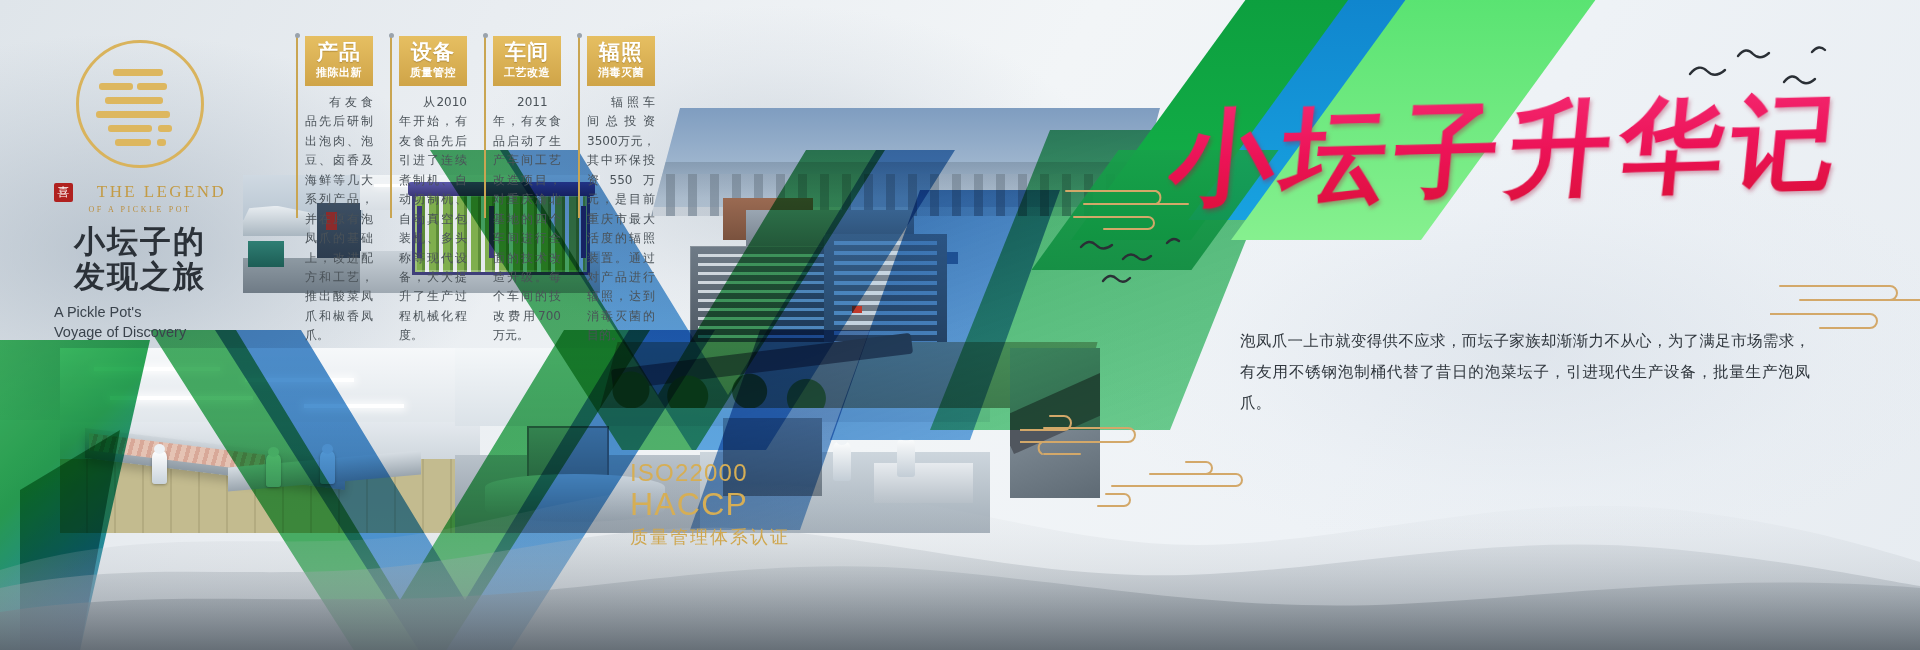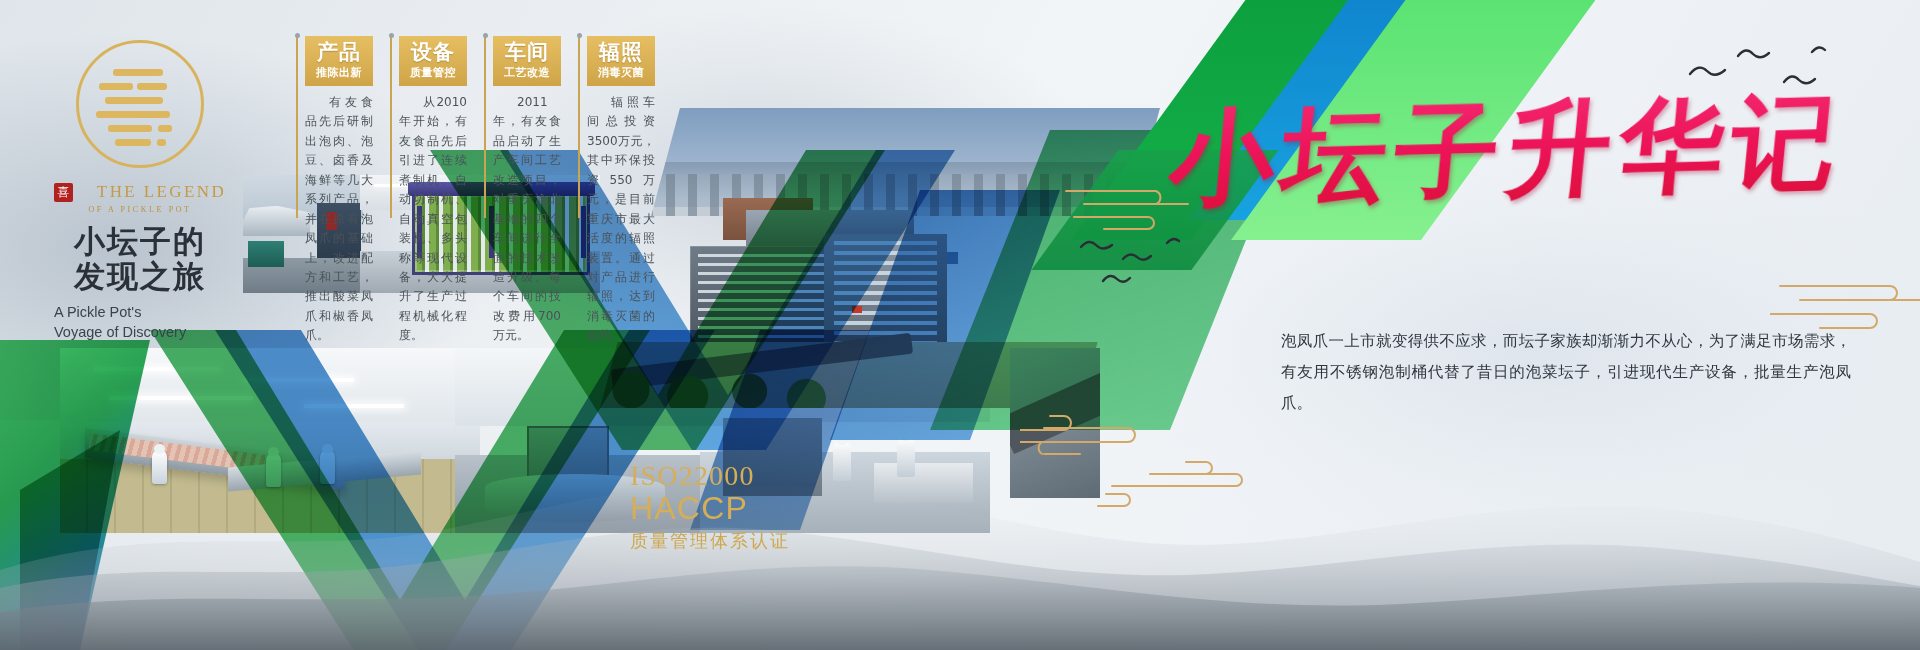--- a/index.html
+++ b/index.html
@@ -226,25 +226,25 @@
   
   .headline{position:absolute;left:1170px;top:98px;width:690px;height:130px;
     font-family:"DejaVu Serif",serif;font-size:104px;font-weight:bold;letter-spacing:8px;
     color:#e8174a;line-height:1;white-space:nowrap;
     background:linear-gradient(180deg,#f3256d 0%,#ec1357 40%,#d80f33 100%);
     -webkit-background-clip:text;background-clip:text;-webkit-text-fill-color:transparent;
     transform:skewX(-7deg) rotate(-1.5deg);
     filter:drop-shadow(2px 3px 2px rgba(160,20,60,.35));}
 
   .para{position:absolute;left:1240px;top:325px;width:570px;color:#2f363d;font-size:15.5px;line-height:2.0;
-    font-family:Liberation Sans, sans-serif;text-align:justify;margin-left:41px;}
+    font-family:Liberation Sans, sans-serif;text-align:justify;}
 
   
   .iso{position:absolute;left:630px;top:460px;color:#d6ae55;line-height:1.12;}
-  .iso .l1{font-size:28px;letter-spacing:1.2px;font-family:Liberation Serif, serif;}
+  .iso .l1{font-size:24px;letter-spacing:1.2px;font-family:Liberation Sans, sans-serif;}
   .iso .l2{font-size:32px;letter-spacing:1.2px;font-family:"Liberation Sans",sans-serif;}
   .iso .l3{font-size:18px;letter-spacing:2px;margin-top:4px;font-family:"DejaVu Sans",sans-serif;color:#cfa74f;}
 
   
   .clouds{position:absolute;pointer-events:none;}
   .c1{left:1020px;top:410px;}
   .c2{left:1770px;top:270px;}
   .c3{left:1060px;top:175px;}
 
   .birds{position:absolute;pointer-events:none;}

